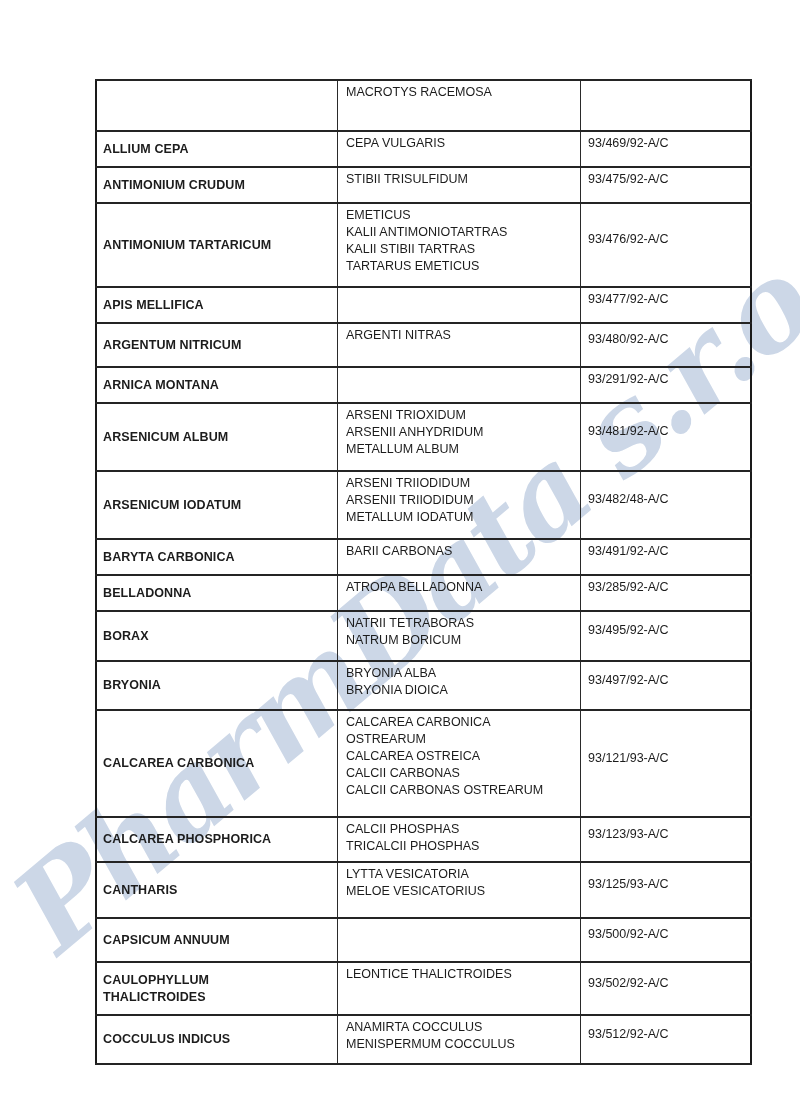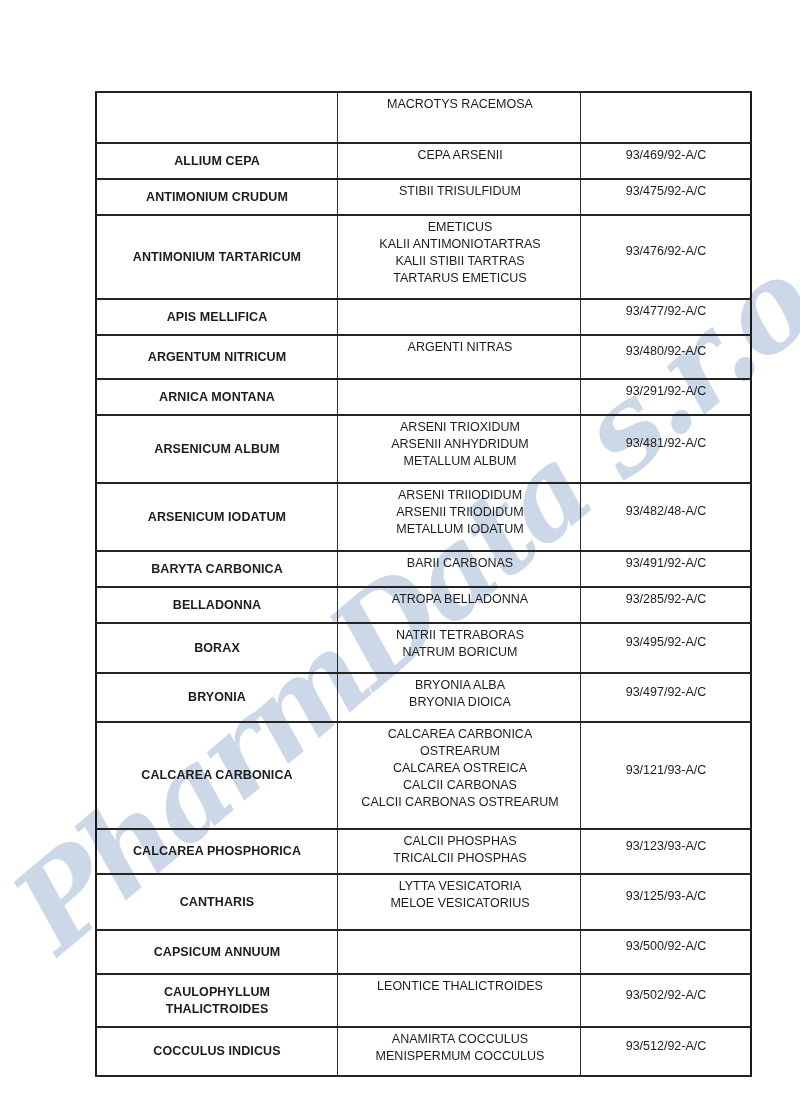--- a/index.html
+++ b/index.html
@@ -27,27 +27,26 @@
     font-size: 118px;
     letter-spacing: -5px;
     color: #ccd7e7;
     white-space: nowrap;
     z-index: 0;
     user-select: none;
   }
   table.remedy-table {
     position: absolute;
     left: 95px;
-    top: 91px;
+    top: 79px;
     width: 620px;
     border-collapse: collapse;
     table-layout: fixed;
     z-index: 1;
     background: transparent;
-    text-align: center;
   }
   table.remedy-table td {
     border-left: 1px solid #2a2a2a;
     border-right: 1px solid #2a2a2a;
     border-top: 2px solid #242424;
     border-bottom: 2px solid #242424;
     font-size: 12.5px;
     line-height: 17px;
     white-space: pre-line;
     overflow: hidden;
@@ -84,21 +83,21 @@
 
   <table class="remedy-table">
     <tbody>
       <tr style="height:51px">
         <td class="c1"></td>
         <td class="c2">MACROTYS RACEMOSA</td>
         <td class="c3"></td>
       </tr>
       <tr style="height:29px">
         <td class="c1">ALLIUM CEPA</td>
-        <td class="c2">CEPA ARSENII</td>
+        <td class="c2">CEPA VULGARIS</td>
         <td class="c3">93/469/92-A/C</td>
       </tr>
       <tr style="height:28px">
         <td class="c1">ANTIMONIUM CRUDUM</td>
         <td class="c2">STIBII TRISULFIDUM</td>
         <td class="c3">93/475/92-A/C</td>
       </tr>
       <tr style="height:84px">
         <td class="c1">ANTIMONIUM TARTARICUM</td>
         <td class="c2">EMETICUS

